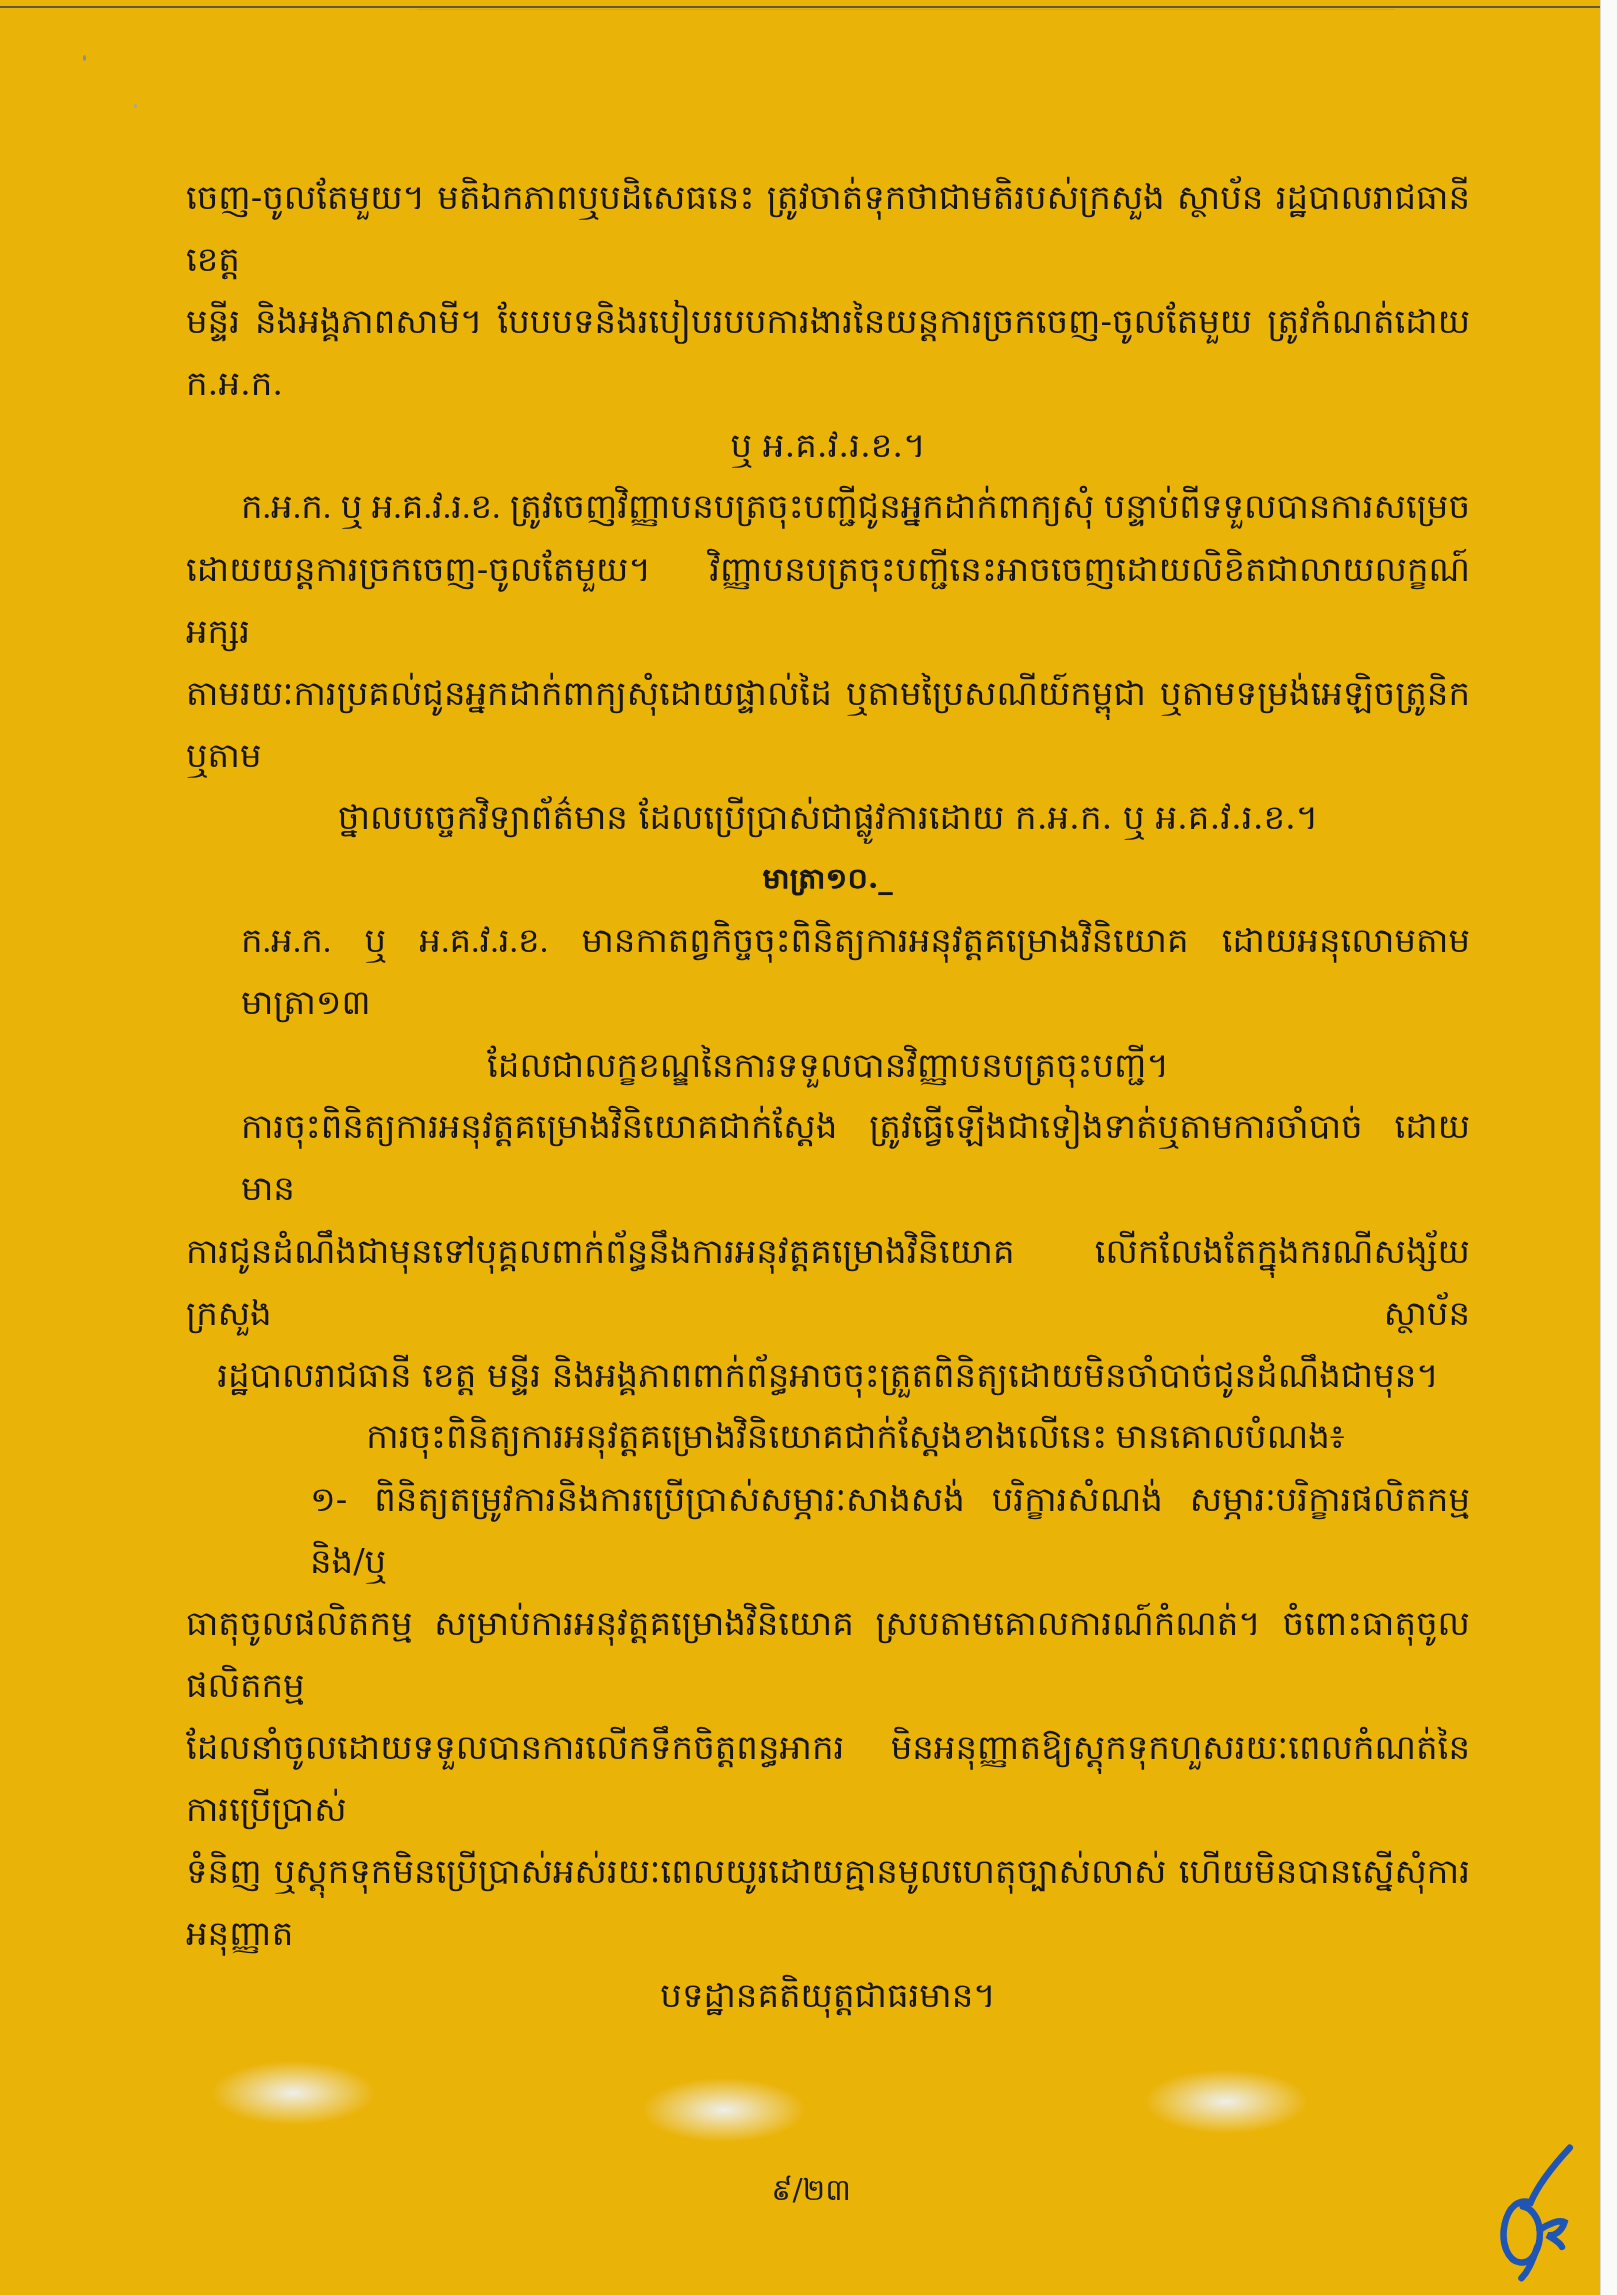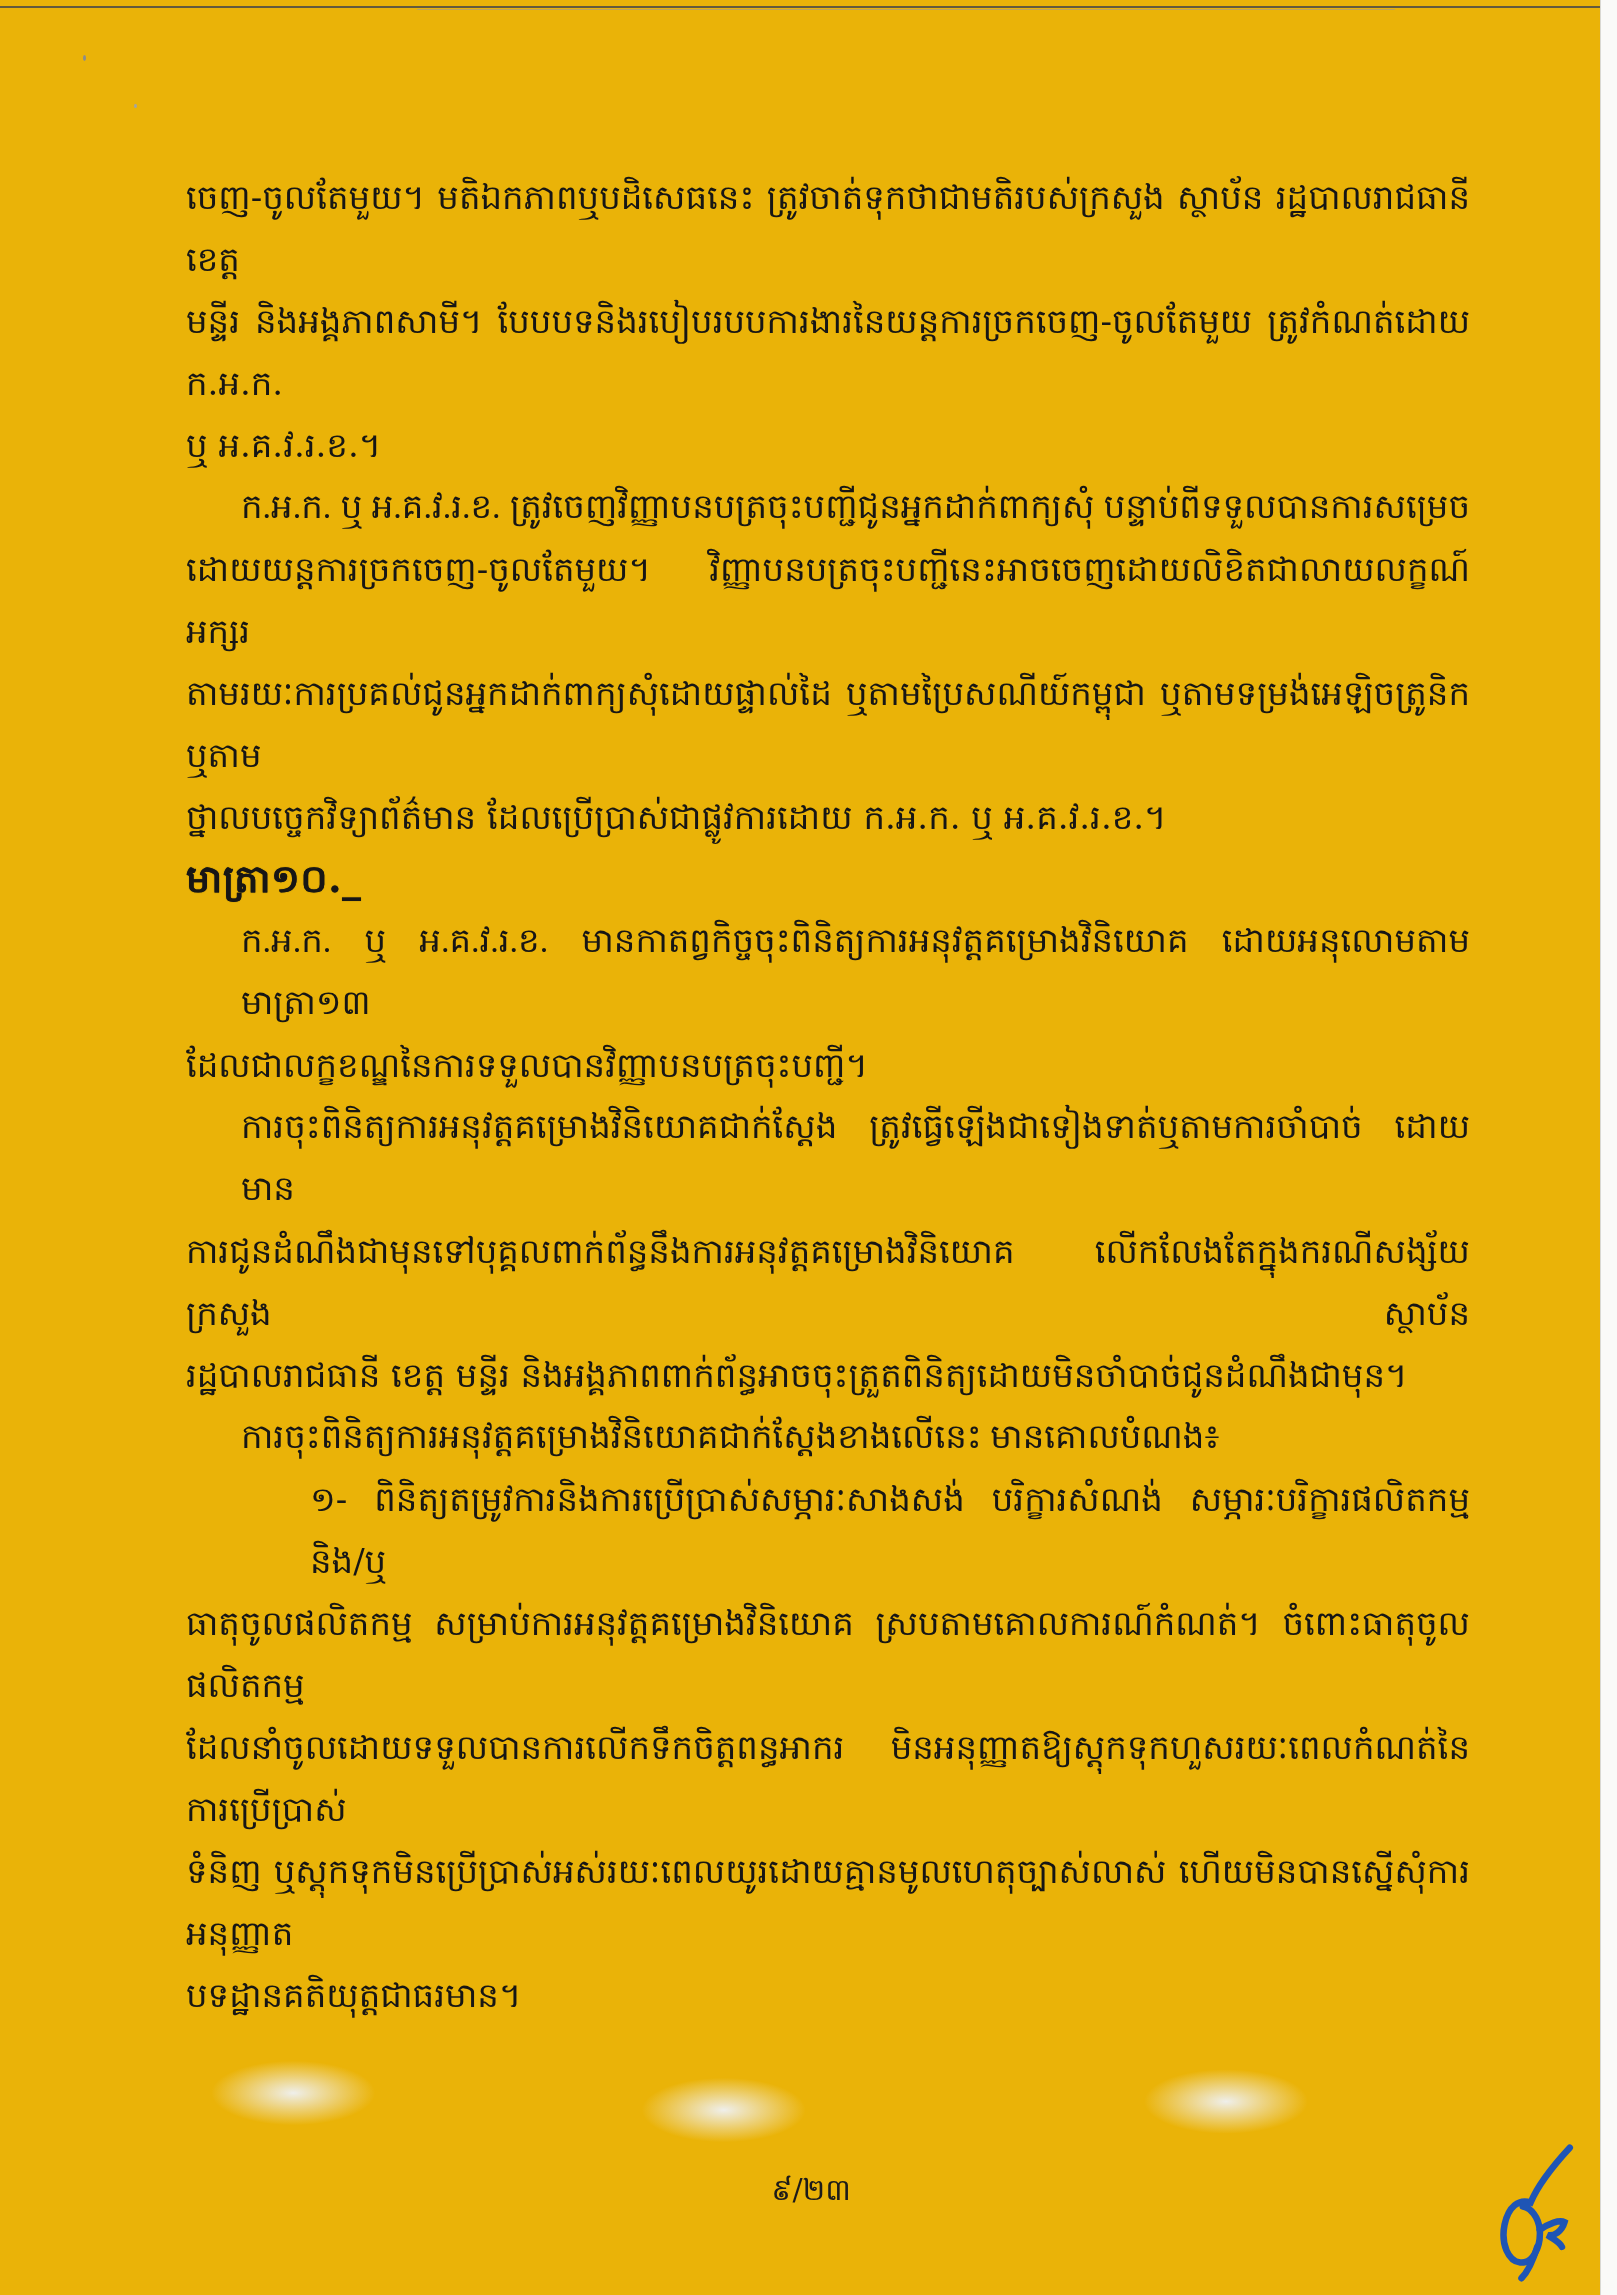--- a/index.html
+++ b/index.html
@@ -22,27 +22,27 @@
                radial-gradient(ellipse 117px 46px at 45% 60%, #efefeb 0%, rgba(239,239,235,0) 70%),
                radial-gradient(ellipse 117px 46px at 80% 55%, #efefeb 0%, rgba(239,239,235,0) 70%);}
   
   .page-text{
     position:absolute;left:186px;top:166px;width:1284px;
     font-size:34px;
   }
   .line{
     min-height:62px;line-height:62px;
     white-space:normal;
-    text-align:left;
+    text-align:center;
   }
   .j{text-align:justify;text-align-last:justify;}
   .indent-p{padding-left:55px;font-family:Liberation Serif, serif;}
   .indent-item{padding-left:124px;}
   .heading{
-    font-weight:bold;font-size:38px;
+    font-weight:bold;font-size:28px;
     letter-spacing:0.7px;
     text-shadow:0 0 0.7px #171615;
   }
   .footer-pn{
     position:absolute;left:2px;top:2171px;width:1618px;
     text-align:center;font-size:30px;color:#1c1b1a;
   }
   .corner-signature{position:absolute;left:1494px;top:2136px;}
 </style>
 </head>

